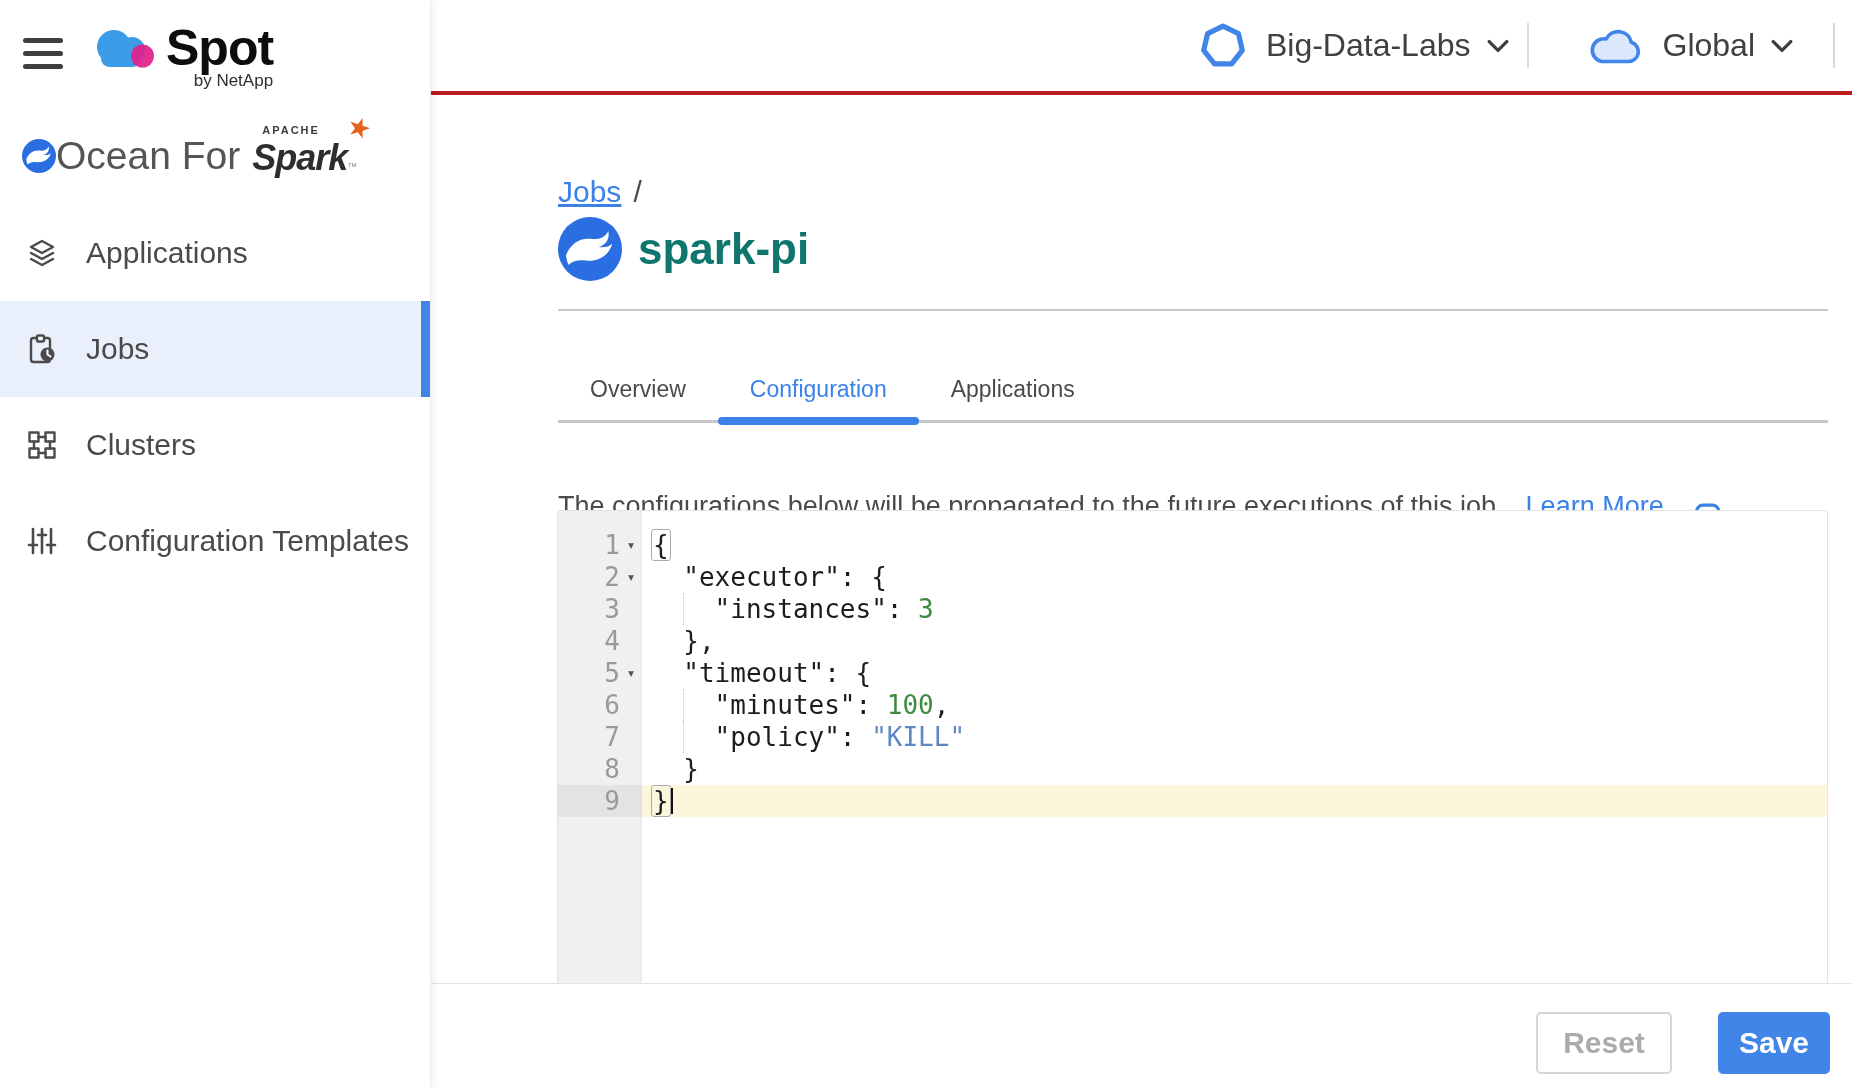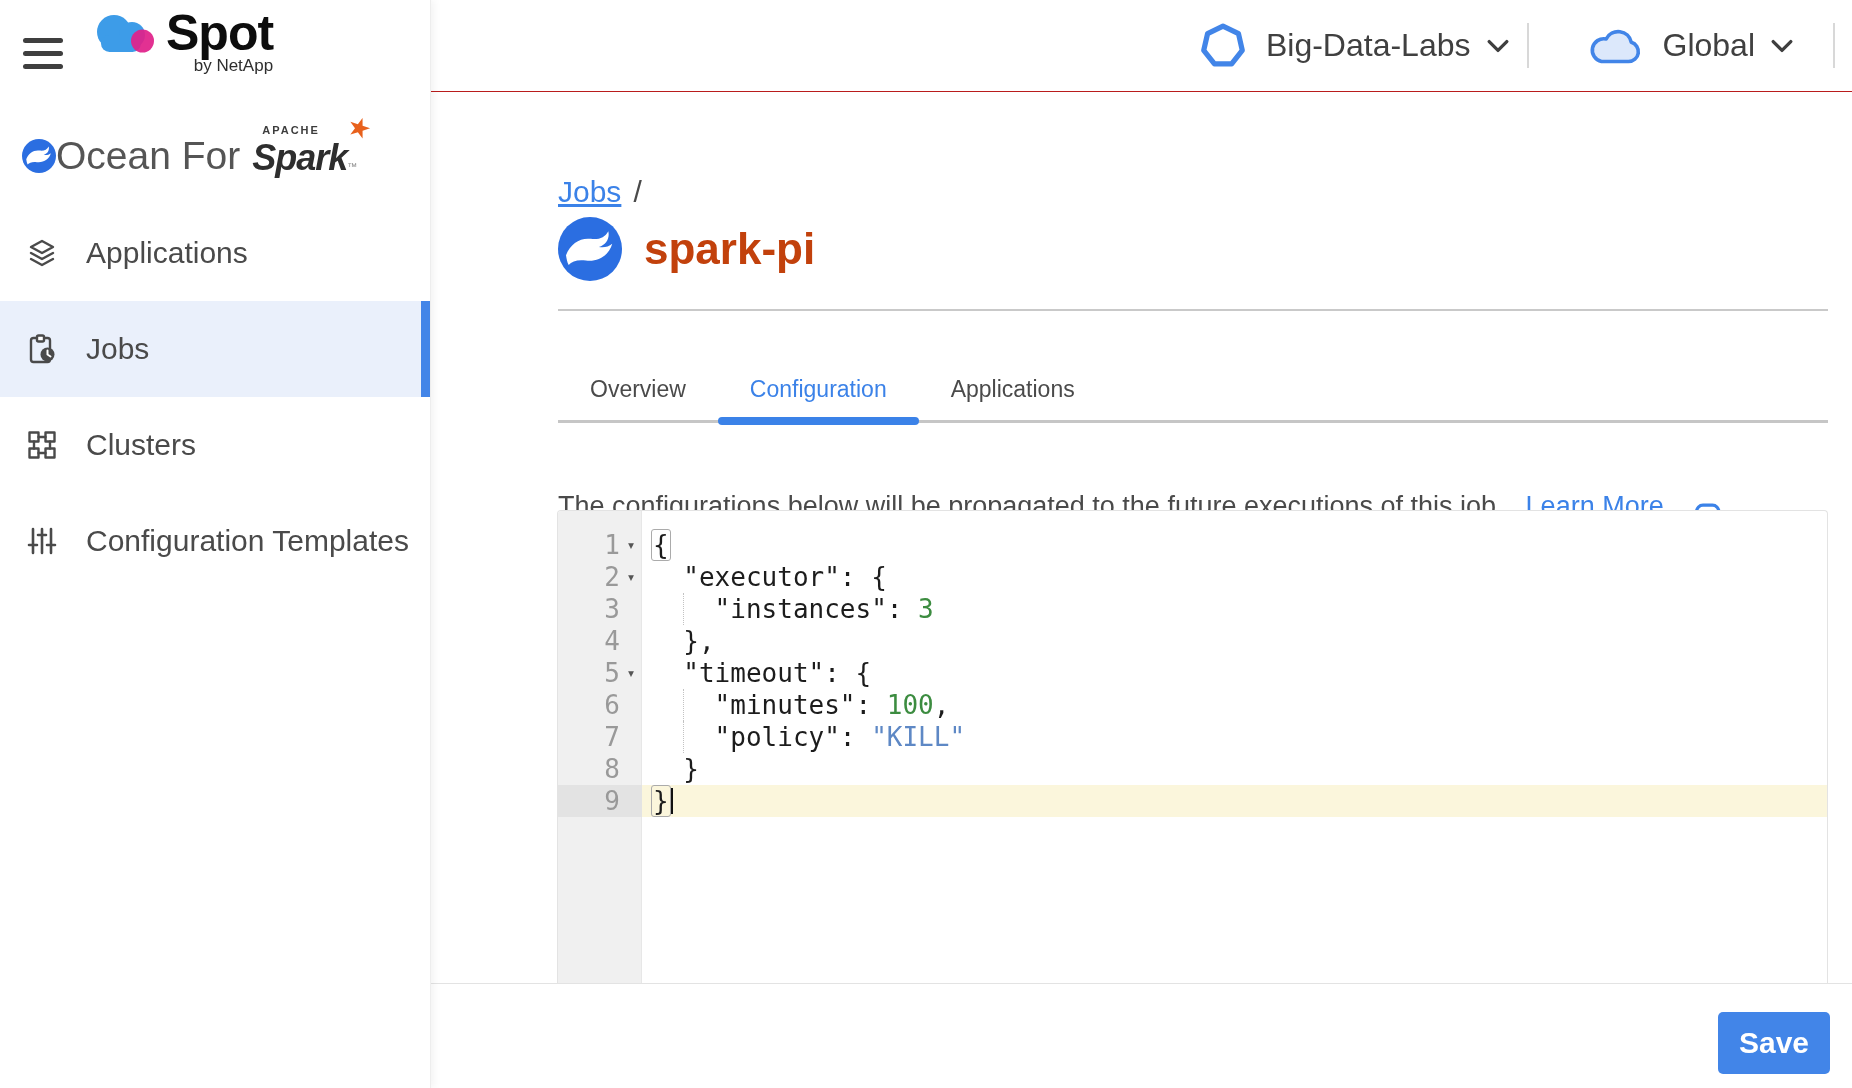--- a/index.html
+++ b/index.html
@@ -5,21 +5,21 @@
   html,body{margin:0;padding:0;background:#fff;}
   body{width:1852px;height:1088px;position:relative;overflow:hidden;
        font-family:"Liberation Sans",sans-serif;color:#4a4a4a;}
 
   
   .sidebar{position:absolute;left:0;top:0;bottom:0;width:430px;background:#fff;
            border-right:1px solid #ededed;box-shadow:3px 0 8px rgba(0,0,0,.05);z-index:5;}
   .hamburger{position:absolute;left:23px;top:38px;width:40px;height:31px;display:flex;
              flex-direction:column;justify-content:space-between;cursor:pointer;}
   .hamburger div{height:5px;background:#3f3f3f;border-radius:2.5px;}
-  .spot-logo{position:absolute;left:90px;top:6px;display:flex;align-items:flex-start;}
+  .spot-logo{position:absolute;left:90px;top:21px;display:flex;align-items:flex-start;}
   .spot-text{display:flex;flex-direction:column;margin-left:6px;}
   .spot-word{font-size:50px;line-height:54px;font-weight:800;color:#0d0d0d;letter-spacing:-1px;}
   .spot-byline{font-size:17px;color:#2e2e2e;align-self:flex-end;margin-top:-4px;}
   .product-row{position:absolute;left:22px;top:134px;height:44px;display:flex;align-items:center;}
   .product-label{font-size:39px;color:#555;white-space:nowrap;}
   .spark-logo{position:relative;margin-left:12px;padding-top:4px;}
   .spark-apache{position:absolute;top:-9px;left:10px;font-size:11px;letter-spacing:2px;
                 font-weight:700;color:#3c3c3c;}
   .spark-word{font-size:36px;font-weight:800;font-style:italic;color:#2e2e2e;letter-spacing:-1px;}
   .spark-star{position:absolute;top:-18px;right:-14px;font-size:27px;color:#e8611c;
@@ -27,34 +27,34 @@
   .spark-tm{font-size:10px;color:#888;}
   .nav{position:absolute;top:205px;left:0;right:0;}
   .nav-item{height:96px;display:flex;align-items:center;padding-left:26px;position:relative;cursor:pointer;}
   .nav-item.active{background:#eaf0fb;}
   .nav-item .accent{position:absolute;right:0;top:0;bottom:0;width:9px;background:#4285e8;}
   .nav-icon{width:32px;height:32px;flex:none;display:flex;align-items:center;justify-content:center;}
   .nav-label{margin-left:28px;font-size:30px;color:#4a4a4a;white-space:nowrap;}
 
   
   .main{position:absolute;left:430px;top:0;right:0;bottom:0;background:#fff;}
-  .topbar{height:91px;border-bottom:1px solid #b91c1c;display:flex;align-items:center;
+  .topbar{height:91px;border-bottom:4px solid #b91c1c;display:flex;align-items:center;
           justify-content:flex-end;}
   .selector{display:flex;align-items:center;cursor:pointer;}
   .selector .sel-label{font-size:32px;color:#404040;margin-left:18px;white-space:nowrap;}
   .selector .chev{margin-left:16px;display:flex;}
   .vdiv{width:2px;height:45px;background:#d8d8d8;}
   .sp18{width:18px;}.sp58{width:58px;}.sp40{width:40px;}.sp17{width:17px;}
 
   .content{position:absolute;left:128px;top:91px;width:1270px;}
   .breadcrumb{position:absolute;top:84px;font-size:30px;}
   .breadcrumb a{color:#3b82e8;text-decoration:underline;cursor:pointer;}
   .crumb-sep{color:#4a4a4a;margin-left:12px;}
   .title-row{position:absolute;top:126px;display:flex;align-items:center;}
-  .page-title{font-size:44px;font-weight:600;color:#c2410c;margin-left:22px;}
+  .page-title{font-size:44px;font-weight:600;color:#0f766e;margin-left:16px;}
   .title-divider{position:absolute;top:218px;left:0;right:0;border-top:2px solid #c9c9c9;}
   .tabs{position:absolute;top:285px;left:0;right:0;height:44px;border-bottom:3px solid #c6c6c6;
         display:flex;}
   .tab{padding:0 32px;font-size:23px;color:#4a4a4a;position:relative;cursor:pointer;
        display:flex;align-items:flex-start;white-space:nowrap;}
   .tab.active{color:#3b82e8;}
   .tab.active::after{content:"";position:absolute;left:0;right:0;bottom:-5px;height:8px;
                      background:#3b82e8;border-radius:4px;}
   .desc-row{position:absolute;top:383px;left:0;right:0;display:flex;align-items:center;}
   .desc-text{font-size:27px;color:#4a4a4a;white-space:nowrap;}
@@ -320,16 +320,17 @@
               <span class="fold"></span>
             </div>
             <div class="code-cell"><span class="tok-plain tok-box">}</span><span class="cursor"></span></div>
           </div>
         </div>
     </div>
 
   </div>
 
   <div class="footer">
+    <div class="btn btn-reset">Reset</div>
     <div class="btn btn-save">Save</div>
   </div>
 
 </div>
 
 </body></html>

